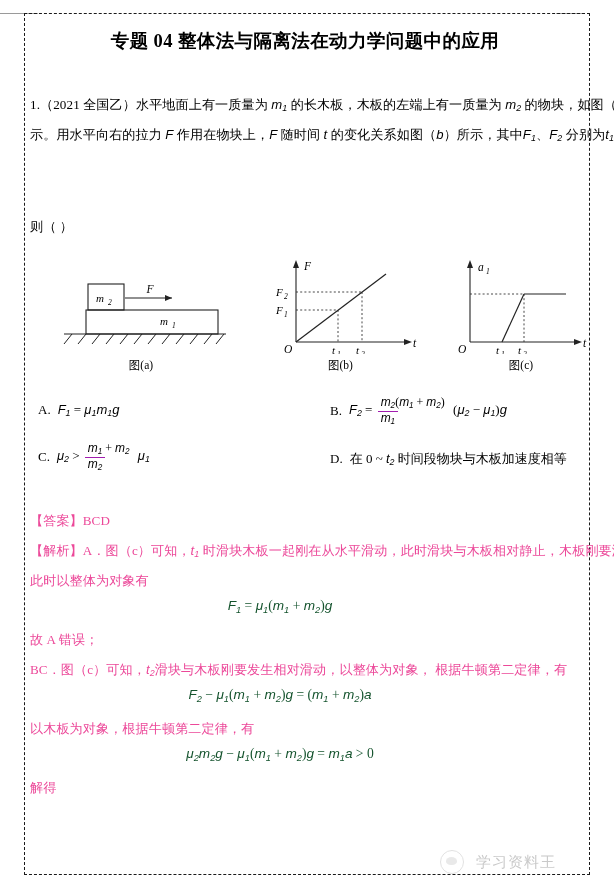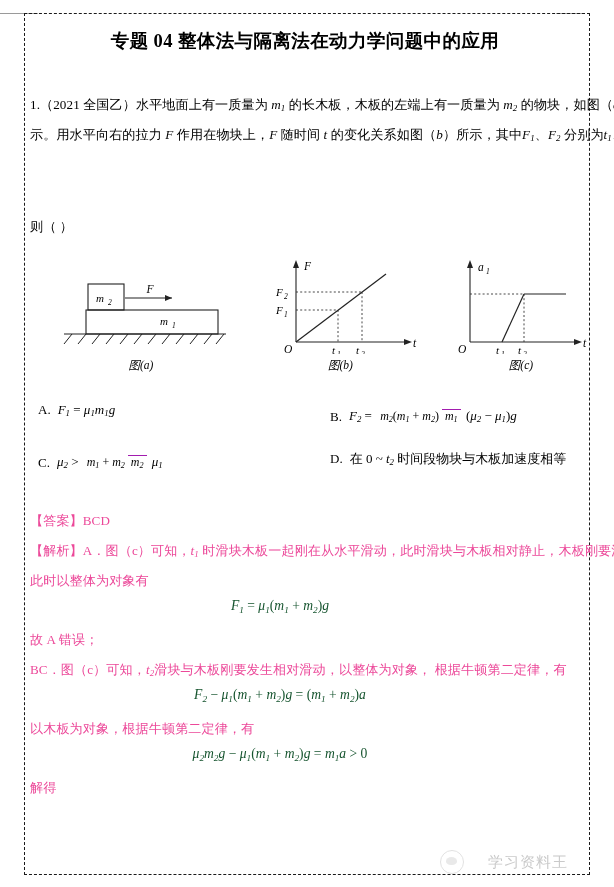--- a/index.html
+++ b/index.html
@@ -66,39 +66,38 @@
     line-height: 30px;
     letter-spacing: 0.1px;
     white-space: nowrap;
   }
   .p1 { top: 86px; }
   .p2 { top: 116px; }
   .p3 { top: 146px; }
   .p4 { top: 176px; }
   .p5 { top: 208px; }
 
-  i.v { font-style: italic; font-family: Liberation Serif, serif; }
+  i.v { font-style: italic; font-family: Liberation Sans, sans-serif; }
   sub { font-size: 0.68em; vertical-align: -0.28em; }
 
   
   .figs {
     position: absolute;
     left: 28px;
     top: 250px;
     width: 560px;
     height: 122px;
   }
   .fig { position: absolute; top: 0; }
   .figcap {
     position: absolute;
     width: 100%;
     text-align: center;
     font-size: 11.5px;
     top: 104px;
-    font-style: italic;
   }
 
   
   .figA { left: 18px; width: 190px; height: 120px; }
   
   .figB { left: 230px; width: 165px; height: 120px; }
   
   .figC { left: 408px; width: 170px; height: 120px; }
 
   
@@ -118,24 +117,24 @@
     white-space: nowrap;
   }
   .opt .lbl { font-size: 13px; }
   .optA { left: 8px; top: 6px; }
   .optB { left: 300px; top: 0px; }
   .optC { left: 8px; top: 0px; }
   .optD { left: 300px; top: 8px; }
 
   .frac {
     display: inline-flex;
-    flex-direction: row;
-    align-items: center;
+    flex-direction: column;
+    align-items: flex-start;
     vertical-align: middle;
-    margin: 13px 2px;
+    margin: 0 2px;
     font-size: 0.92em;
   }
   .frac .num { padding: 0 3px; line-height: 1.15; }
   .frac .den { padding: 0 3px; line-height: 1.15; border-top: 1px solid #a21caf; }
 
   
   .sol {
     position: absolute;
     left: 30px;
     width: 560px;
@@ -167,21 +166,21 @@
 
   
   .footer {
     position: absolute;
     left: 440px;
     top: 843px;
     width: 150px;
     height: 30px;
     display: flex;
     align-items: center;
-    gap: 24px;
+    gap: 12px;
     opacity: 0.55;
   }
   .wm-logo {
     width: 22px; height: 22px;
     border-radius: 50%;
     border: 1.5px solid #c9c9c9;
     position: relative;
     flex: 0 0 auto;
   }
   .wm-logo::before {

